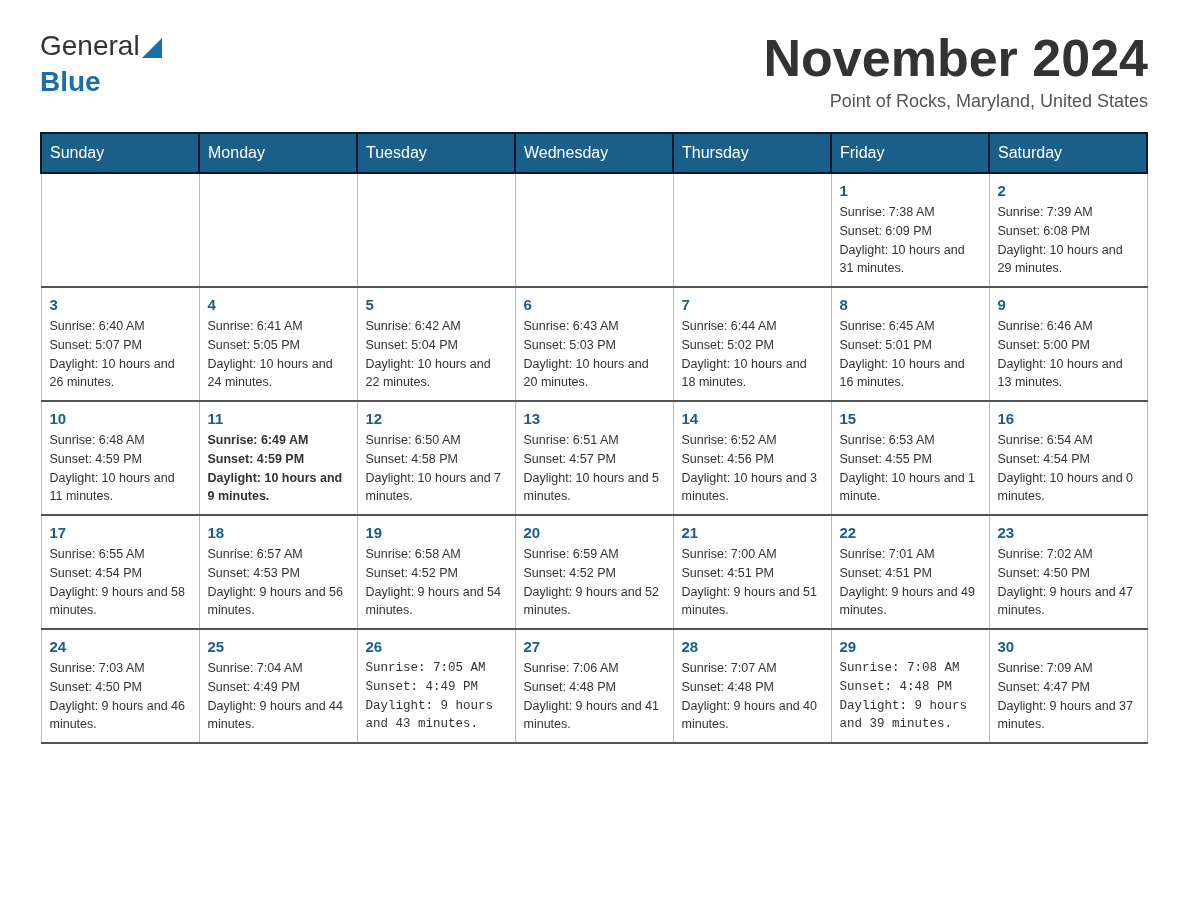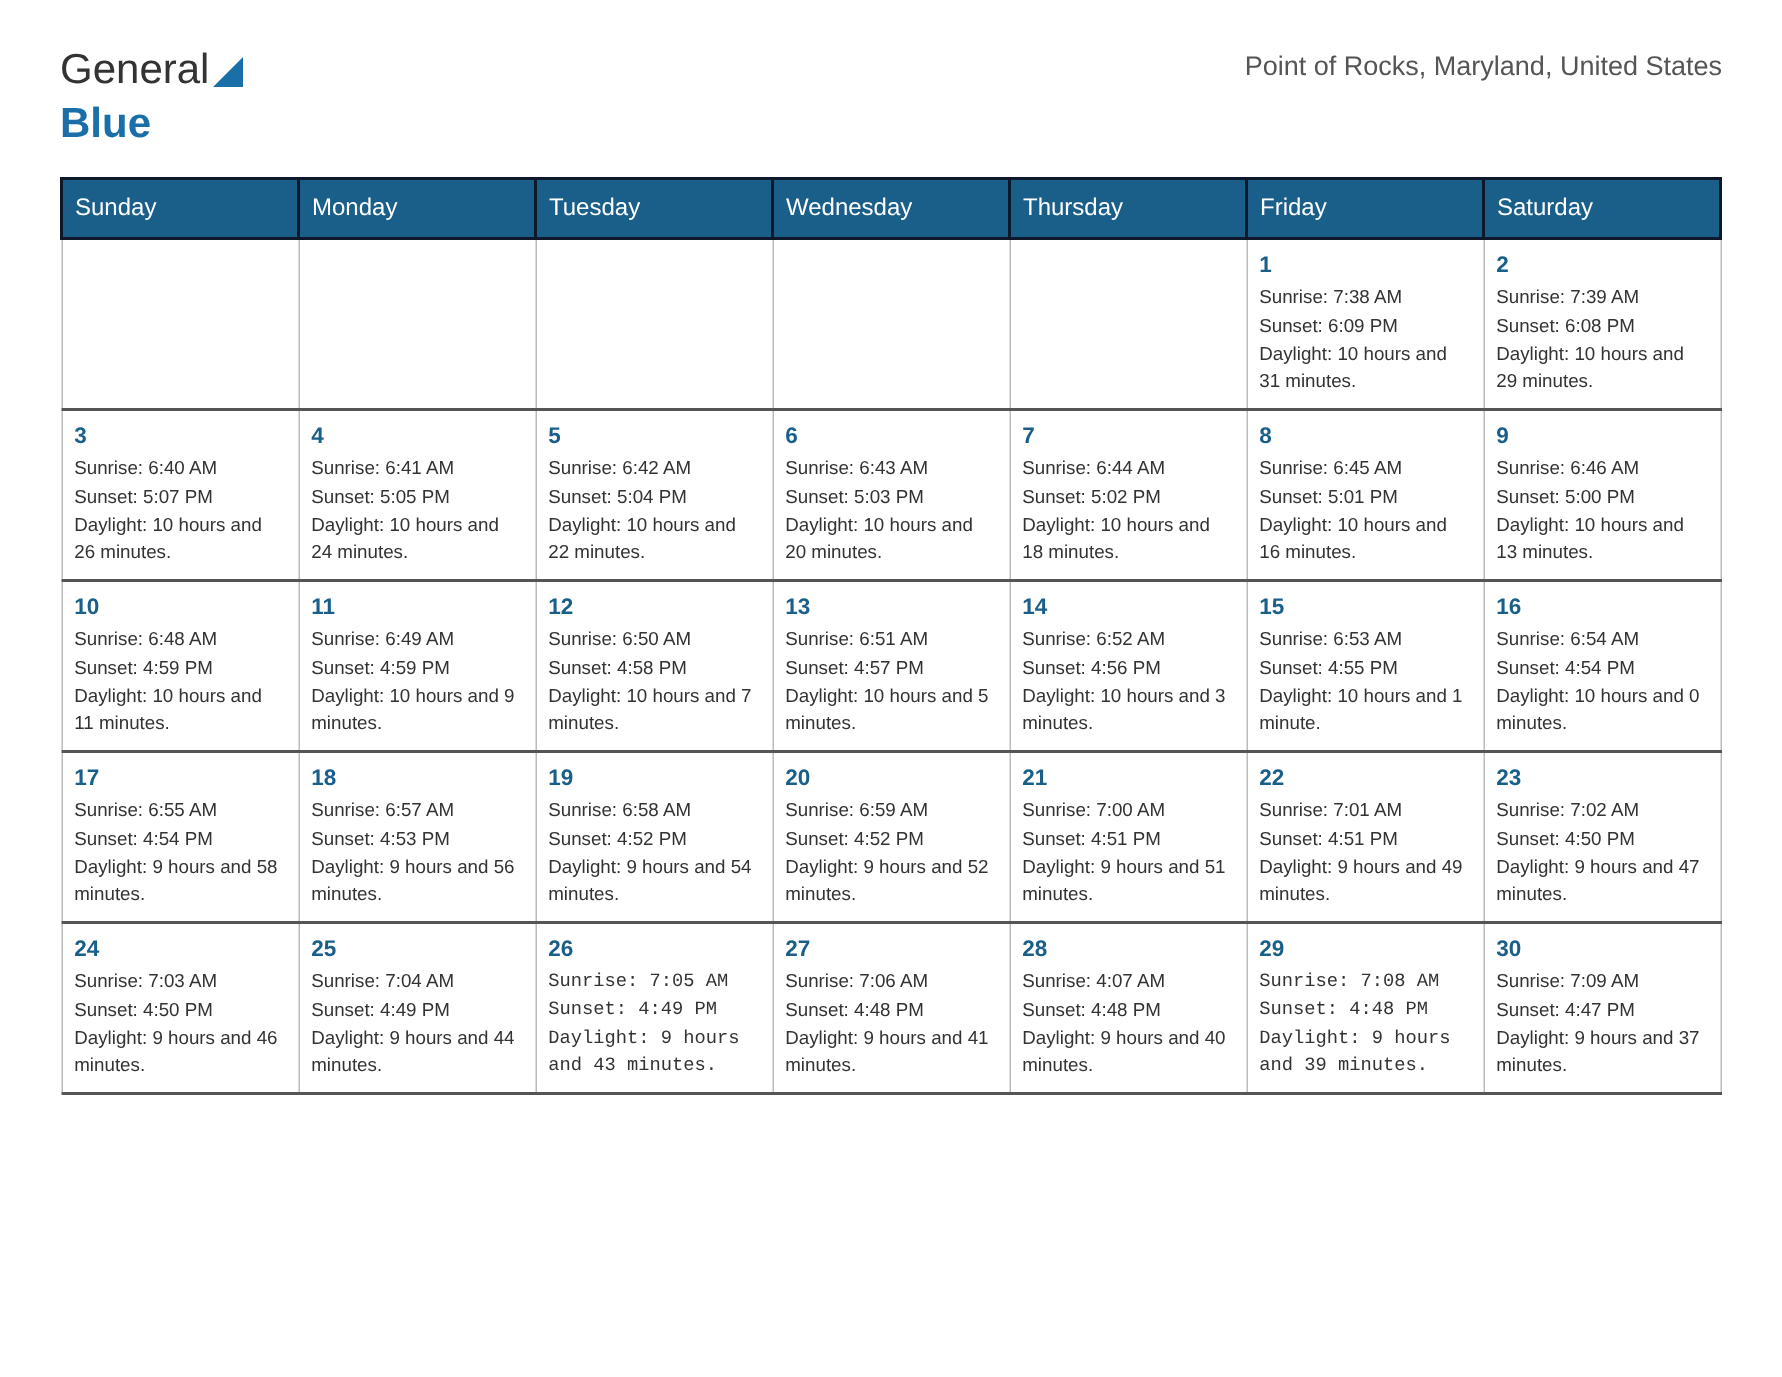--- a/index.html
+++ b/index.html
@@ -105,20 +105,21 @@
 <div class="header-section">
   <div class="logo">
     <div class="logo-wrapper">
       <span class="logo-text-general">General</span>
       <span style="display:inline-block; width:0; height:0; border-style:solid; border-width:0 0 20px 20px; border-color:transparent transparent #1a6fa8 transparent; margin-left:2px; margin-top:4px;"></span>
     </div>
     <div class="logo-bottom" style="border-top: 2.5px solid #1a6fa8; margin-top:2px; margin-bottom:0px;"></div>
     <span class="logo-blue-text">Blue</span>
   </div>
   <div class="title-section">
+    <div class="month-title">November 2024</div>
     <div class="location-title">Point of Rocks, Maryland, United States</div>
   </div>
 </div>
 
 <table class="calendar">
   <thead>
     <tr>
       <th>Sunday</th>
       <th>Monday</th>
       <th>Tuesday</th>
@@ -194,21 +195,21 @@
       </tr>
       <tr>
         <td>
           <span class="day-number">10</span>
           <div class="day-info" style="white-space: pre-line;">Sunrise: 6:48 AM
 Sunset: 4:59 PM
 Daylight: 10 hours and 11 minutes.</div>
         </td>
         <td>
           <span class="day-number">11</span>
-          <div class="day-info" style="white-space: pre-line;">Sunrise: 6:49 AM
+          <div class="day-info" style="white-space: pre-line; font-weight: bold;">Sunrise: 6:49 AM
 Sunset: 4:59 PM
 Daylight: 10 hours and 9 minutes.</div>
         </td>
         <td>
           <span class="day-number">12</span>
           <div class="day-info" style="white-space: pre-line;">Sunrise: 6:50 AM
 Sunset: 4:58 PM
 Daylight: 10 hours and 7 minutes.</div>
         </td>
         <td>
@@ -300,21 +301,21 @@
 Daylight: 9 hours and 43 minutes.</div>
         </td>
         <td>
           <span class="day-number">27</span>
           <div class="day-info" style="white-space: pre-line;">Sunrise: 7:06 AM
 Sunset: 4:48 PM
 Daylight: 9 hours and 41 minutes.</div>
         </td>
         <td>
           <span class="day-number">28</span>
-          <div class="day-info" style="white-space: pre-line;">Sunrise: 4:07 AM
+          <div class="day-info" style="white-space: pre-line;">Sunrise: 7:07 AM
 Sunset: 4:48 PM
 Daylight: 9 hours and 40 minutes.</div>
         </td>
         <td>
           <span class="day-number">29</span>
           <div class="day-info" style="white-space: pre-line; font-family: Liberation Mono, monospace;">Sunrise: 7:08 AM
 Sunset: 4:48 PM
 Daylight: 9 hours and 39 minutes.</div>
         </td>
         <td>

